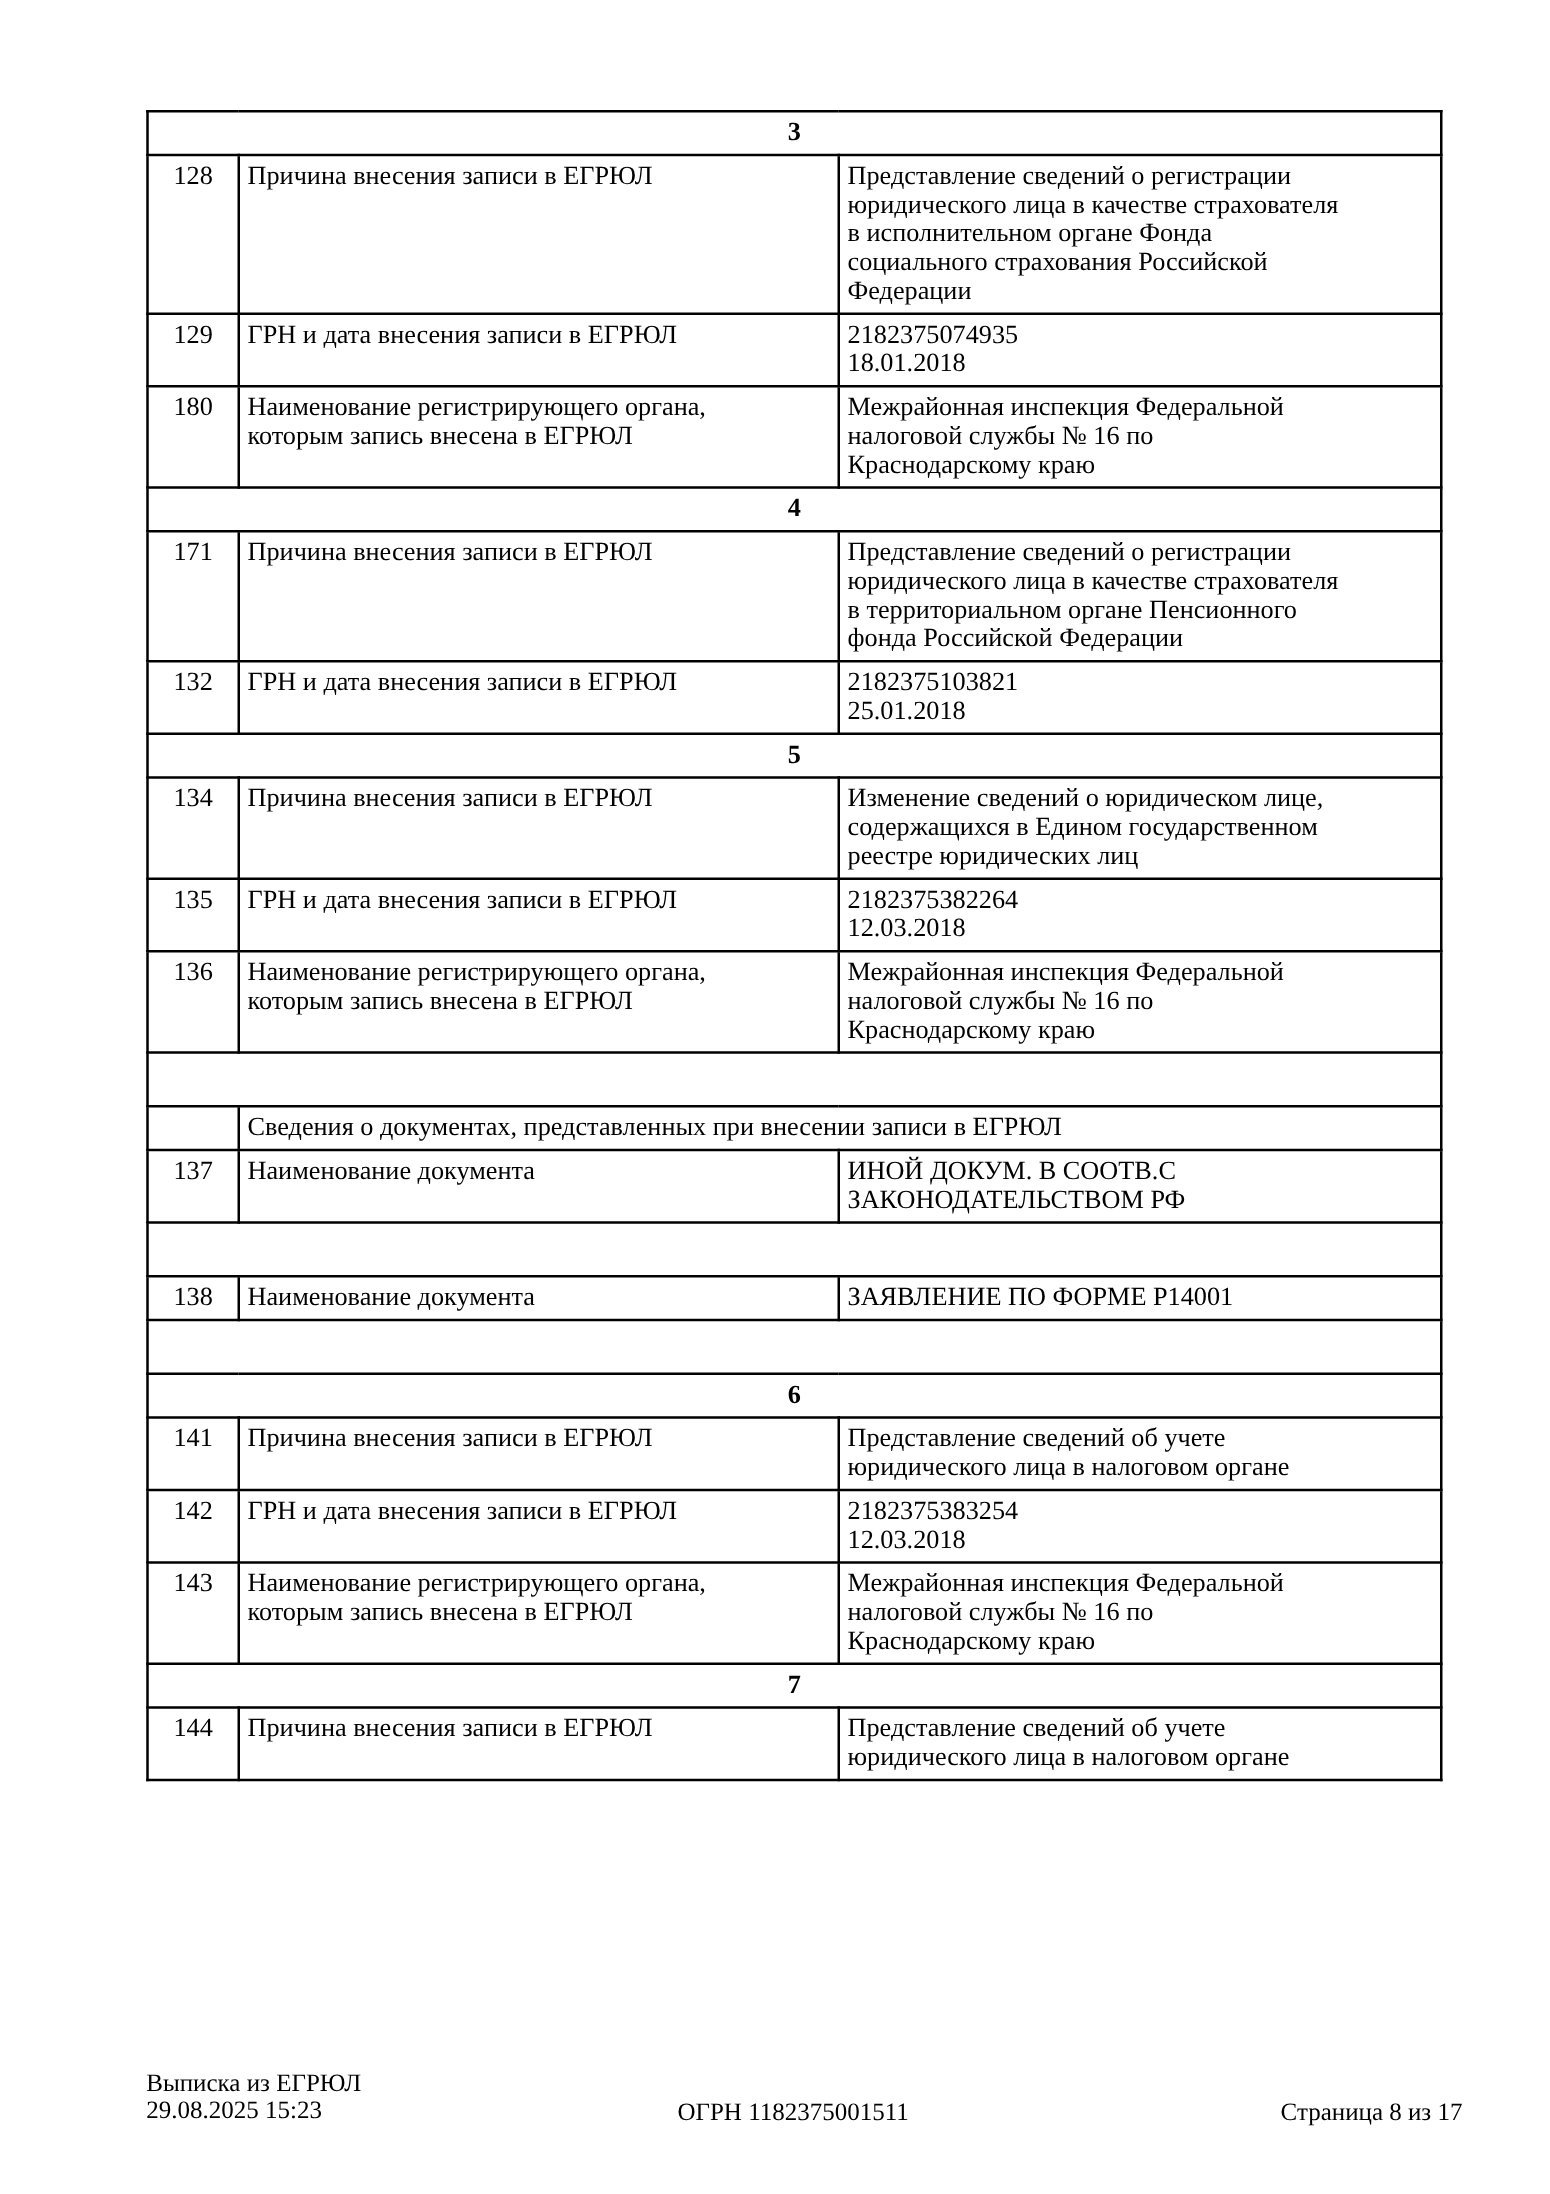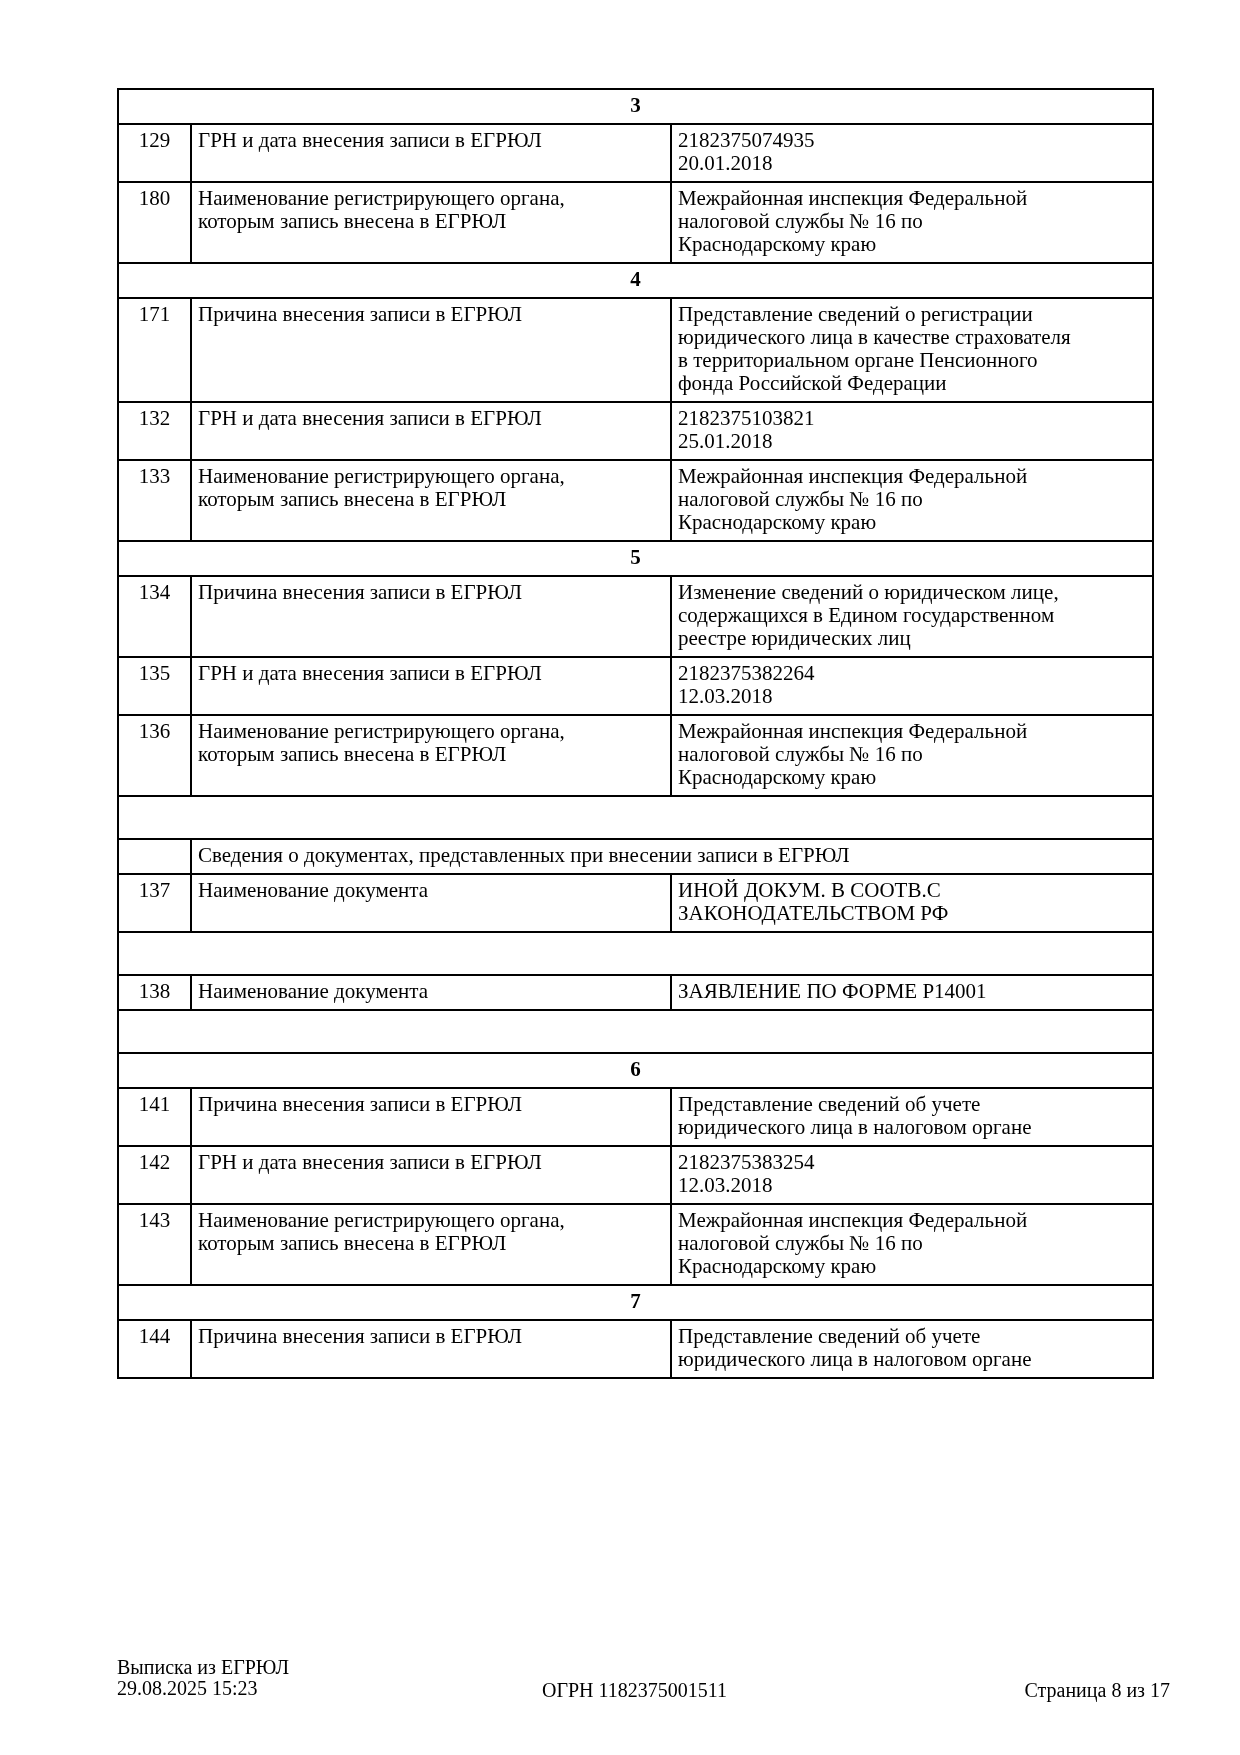--- a/index.html
+++ b/index.html
@@ -45,24 +45,33 @@
   <colgroup>
     <col style="width:73px">
     <col style="width:480px">
     <col style="width:482px">
   </colgroup>
   <tbody>
       <tr>
         <td colspan="3" class="section">3</td>
       </tr>
       <tr>
+        <td class="num">128</td>
+        <td class="attr">Причина внесения записи в ЕГРЮЛ</td>
+        <td class="val">Представление сведений о регистрации
+юридического лица в качестве страхователя
+в исполнительном органе Фонда
+социального страхования Российской
+Федерации</td>
+      </tr>
+      <tr>
         <td class="num">129</td>
         <td class="attr">ГРН и дата внесения записи в ЕГРЮЛ</td>
         <td class="val">2182375074935
-20.01.2018</td>
+18.01.2018</td>
       </tr>
       <tr>
         <td class="num">180</td>
         <td class="attr">Наименование регистрирующего органа,
 которым запись внесена в ЕГРЮЛ</td>
         <td class="val">Межрайонная инспекция Федеральной
 налоговой службы № 16 по
 Краснодарскому краю</td>
       </tr>
       <tr>
@@ -74,28 +83,20 @@
         <td class="val">Представление сведений о регистрации
 юридического лица в качестве страхователя
 в территориальном органе Пенсионного
 фонда Российской Федерации</td>
       </tr>
       <tr>
         <td class="num">132</td>
         <td class="attr">ГРН и дата внесения записи в ЕГРЮЛ</td>
         <td class="val">2182375103821
 25.01.2018</td>
-      </tr>
-      <tr>
-        <td class="num">133</td>
-        <td class="attr">Наименование регистрирующего органа,
-которым запись внесена в ЕГРЮЛ</td>
-        <td class="val">Межрайонная инспекция Федеральной
-налоговой службы № 16 по
-Краснодарскому краю</td>
       </tr>
       <tr>
         <td colspan="3" class="section">5</td>
       </tr>
       <tr>
         <td class="num">134</td>
         <td class="attr">Причина внесения записи в ЕГРЮЛ</td>
         <td class="val">Изменение сведений о юридическом лице,
 содержащихся в Едином государственном
 реестре юридических лиц</td>

